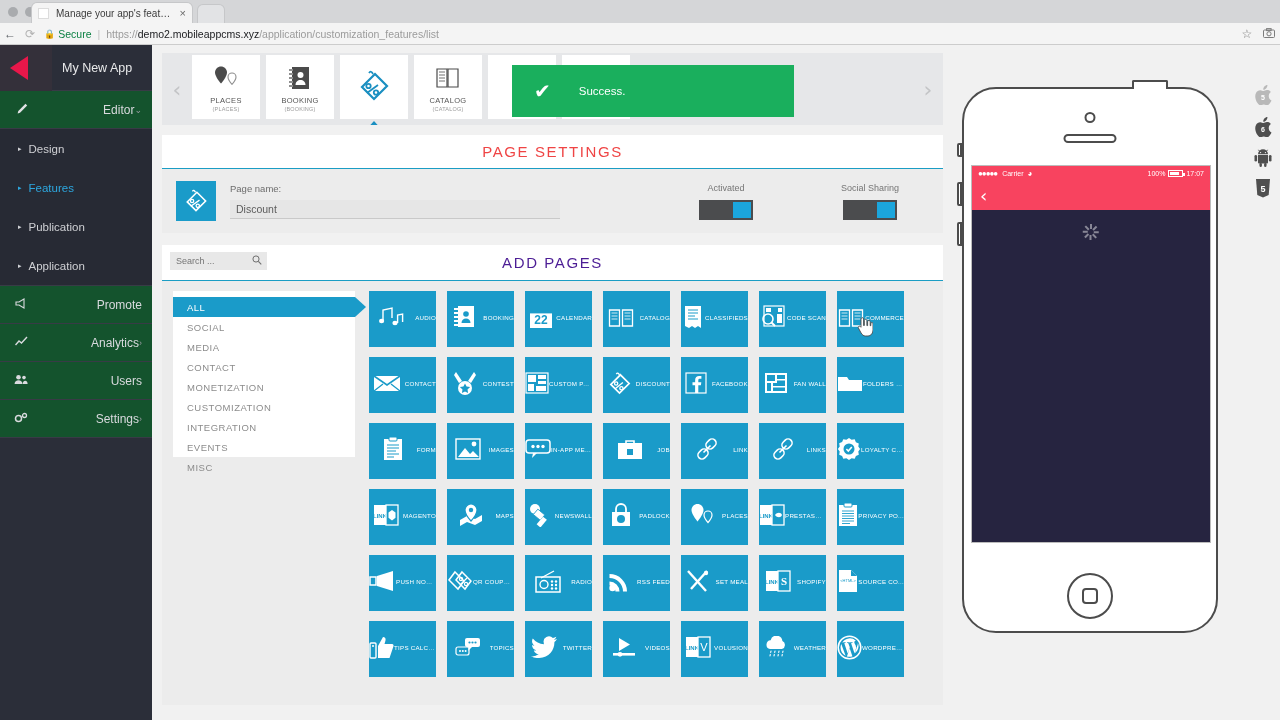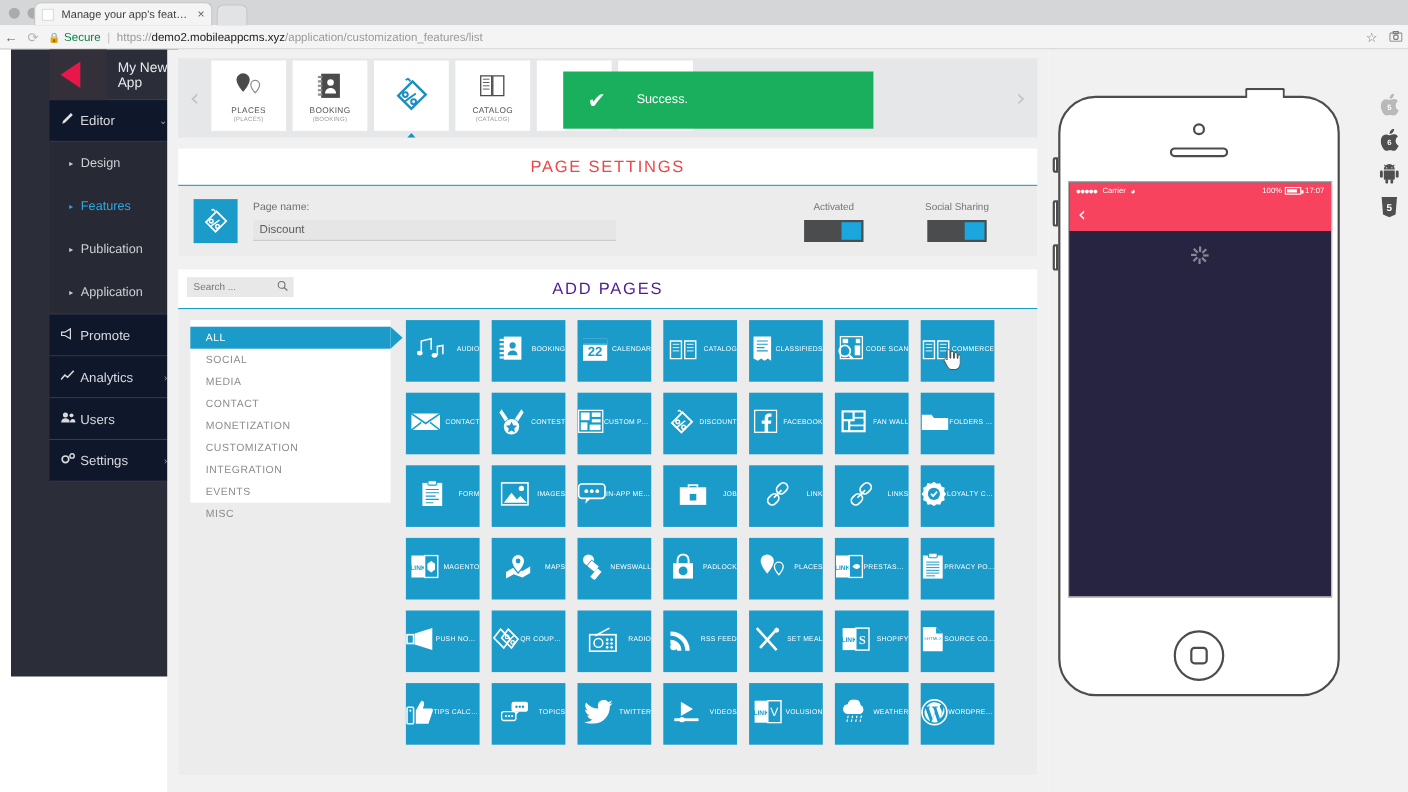--- a/index.html
+++ b/index.html
@@ -47,43 +47,43 @@
   }
   .lock { color: #0b8043; font-size: 9px; margin-right: 3px; }
   .secure-word { color: #0b8043; font-size: 10.5px; }
   .url-div { color: #c2c2c2; margin: 0 6px; }
   .url-strong { color: #202124; }
   .url-dim { color: #9b9b9b; }
   .tool-icon { width: 22px; text-align: center; color: #7c7c7c; font-size: 12px; }
 
   
   .sidebar {
-    position: absolute; top: 45px; left: 10px; width: 152px; height: 570px;
+    position: absolute; top: 45px; left: 0; width: 152px; height: 675px;
     background: #2b2e39;
-    padding-left: 35px;
   }
   .brand {
     height: 46px; display: flex; align-items: center;
     border-bottom: 1px solid #383b46; position: relative;
   }
   .brand-logo {
     width: 52px; height: 46px; background: #34303a; position: relative; flex: 0 0 auto;
   }
   .brand-logo::after {
     content: ""; position: absolute; left: 10px; top: 11px;
     width: 0; height: 0;
     border-top: 12px solid transparent; border-bottom: 12px solid transparent;
     border-right: 18px solid #e8174a;
   }
   .brand-name { color: #e8e9ea; font-size: 12.5px; margin-left: 10px; }
 
   .nav-top {
     height: 38px; display: flex; align-items: center; padding: 0 10px;
     color: #d9dade; font-size: 12px; border-bottom: 1px solid #383b46;
-    background: #0f172a;
+    background: #14532d;
+    text-align: right;
   }
   .nav-top .nv-ico { width: 18px; font-size: 11px; color: #d9dade; }
   .nav-top .nv-label { flex: 1 1 auto; }
   .nav-top .nv-caret { color: #9a9ca3; font-size: 9px; }
   .nav-sub-wrap { background: #272a34; border-bottom: 1px solid #383b46; }
   .nav-sub {
     height: 39px; display: flex; align-items: center; padding-left: 18px;
     font-size: 11.5px; color: #cfd0d4;
   }
   .nav-sub .arrow { font-size: 7px; margin-right: 7px; color: #cfd0d4; }
@@ -140,21 +140,21 @@
     width: 40px; height: 40px; background: #1a9bc9; flex: 0 0 auto;
     display: flex; align-items: center; justify-content: center;
   }
   .ps-field { margin-left: 14px; width: 330px; }
   .ps-label { font-size: 9.5px; color: #6d6d6d; margin-bottom: 5px; }
   .ps-input {
     width: 100%; height: 19px; background: #e6e6e6; border: none;
     border-bottom: 1px solid #c9c9c9; font-size: 10.5px; color: #5c5c5c;
     padding: 0 6px; font-family: "Liberation Sans", sans-serif;
   }
-  .ps-toggles { margin-left: auto; display: flex; gap: 56px; padding-right: 30px; }
+  .ps-toggles { margin-left: auto; display: flex; gap: 88px; padding-right: 30px; }
   .tgl-wrap { text-align: center; }
   .tgl-label { font-size: 9px; color: #757575; margin-bottom: 7px; }
   .tgl {
     width: 54px; height: 20px; background: #4b4c4e; position: relative; margin: 0 auto;
   }
   .tgl .knob { position: absolute; right: 2px; top: 2px; width: 18px; height: 16px; background: #1ba6dd; }
 
   .addpages { background: #fff; margin: 12px 10px 0 10px; }
   .ap-head { height: 36px; position: relative; display: flex; align-items: center; border-bottom: 1px solid #1b9dc4; }
   .ap-search {

